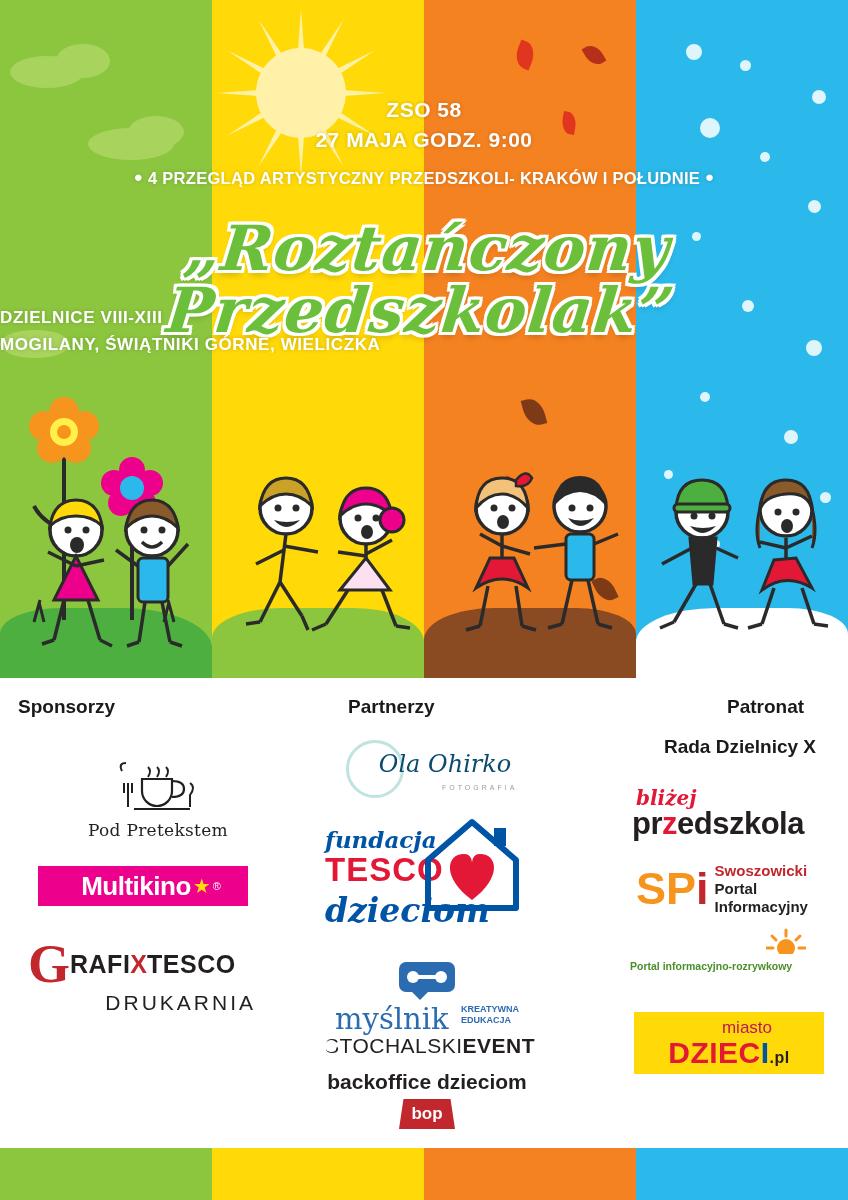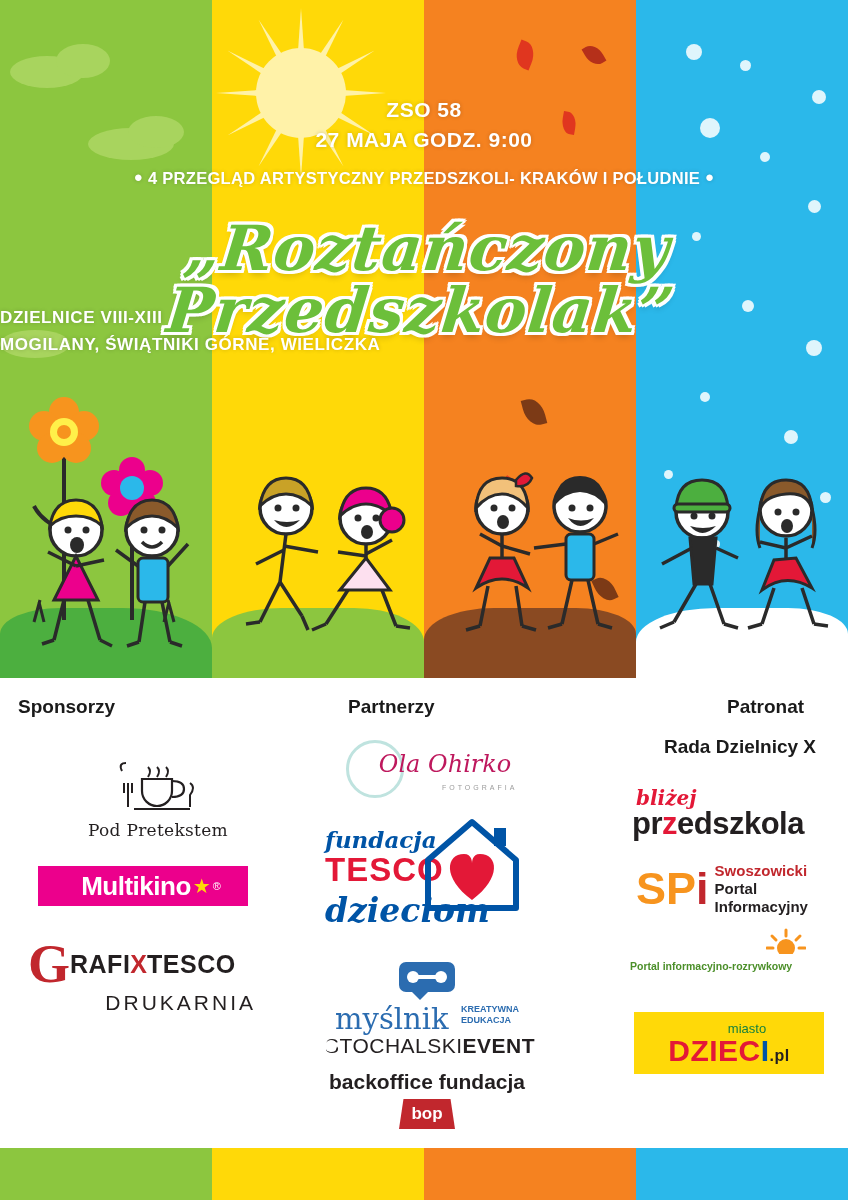--- a/index.html
+++ b/index.html
@@ -110,21 +110,21 @@
   .gx .row1 { display: flex; align-items: center; justify-content: flex-start; }
   .gx .G { font-family:"Liberation Serif", serif; font-weight: bold; font-size: 54px; color: #c1272d; line-height: .9; }
   .gx .rafi { font-weight: bold; font-size: 25px; color: #231f20; letter-spacing: .5px; }
   .gx .X { font-weight: bold; font-size: 25px; color: #c1272d; }
   .gx .druk { font-weight: bold; font-size: 25px; color: #231f20; letter-spacing: .5px; }
   .gx .row2 { margin-top: 2px; font-size: 21px; letter-spacing: 3px; color: #231f20; text-align: right; }
 
   
   .oo { left: 338px; top: 58px; width: 180px; height: 72px; }
   .oo .ring { position:absolute; left: 8px; top: 4px; width: 58px; height: 58px; border: 3px solid #bfe3df; border-radius: 50%; }
-  .oo .nm { position:absolute; left: 32px; top: 14px; width: 150px; font-family:"DejaVu Serif", serif; font-style: italic; font-size: 24px; color: #be185d; }
+  .oo .nm { position:absolute; left: 32px; top: 14px; width: 150px; font-family:"DejaVu Serif", serif; font-style: italic; font-size: 24px; color: #0c4a6e; }
   .oo .sm { position:absolute; left: 104px; top: 48px; font-size: 7px; letter-spacing: 3px; color: #9b9b9b; }
 
   
   .tsc { left: 325px; top: 148px; width: 200px; }
   .tsc .f { font-family:"DejaVu Serif", serif; font-style: italic; font-weight: bold; font-size: 23px; color: #0054a6; text-align: left; }
   .tsc .t { font-weight: bold; font-size: 33px; color: #e31837; letter-spacing: 1px; text-align: left; margin-top: -2px; }
   .tsc .d { font-family:"DejaVu Serif", serif; font-style: italic; font-weight: bold; font-size: 33px; color: #0054a6; text-align: left; margin-top: 2px; }
   .house { position:absolute; left: 424px; top: 138px; width: 96px; height: 100px; }
 
   
@@ -166,21 +166,21 @@
   .spi .txt .a { font-weight: bold; font-size: 15px; color:#c1272d; }
   .spi .txt .b { font-weight: bold; font-size: 15px; color:#231f20; }
 
   .cd { left: 630px; top: 268px; width: 212px; }
   .cd .l1 { font-weight: bold; font-size: 25px; color: #4b8f29; text-align: left; }
   .cd .l1 .pl { color: #4b8f29; }
   .cd .l2 { font-size: 10.5px; font-weight: bold; color: #4b8f29; text-align: left; margin-top: 14px; }
   .cd .sun2 { position:absolute; right: 36px; top: -18px; width: 40px; height: 26px; }
 
   .md { left: 634px; top: 334px; width: 190px; height: 62px; background: #ffd908; display:flex; flex-direction: column; align-items:center; justify-content:center; }
-  .md .l1 { font-size: 13px; color: #15803d; margin-left: 36px; }
+  .md .l1 { font-size: 17px; color: #be185d; margin-left: 36px; }
   .md .l2 { font-weight: bold; font-size: 30px; color: #e31837; line-height: 1; letter-spacing: .5px; }
   .md .l2 .b { color:#0054a6; }
   .md .l2 .pl { color:#231f20; font-size: 16px; }
 
   
   .footbars { position:absolute; left:0; top: 1148px; width: 848px; height: 52px; display:flex; }
   .fb { height: 100%; }
   .fb1 { width: 212px; background:#8cc63f; }
   .fb2 { width: 212px; background:#ffd908; }
   .fb3 { width: 212px; background:#f58220; }
@@ -472,21 +472,21 @@
       </div>
     </div>
 
     <div class="logo st">
       <span class="ic"></span>
       <span class="t1">STOCHALSKI</span>
       <span class="t2">EVENT</span>
     </div>
 
     <div class="logo bo">
-      <div class="t">backoffice fundacja</div>
+      <div class="t">backoffice dzieciom</div>
       <div class="badge">bop</div>
     </div>
 
     <div class="logo rd">Rada Dzielnicy X</div>
 
     <div class="logo bp">
       <div class="l1">bliżej</div>
       <div class="l2">
         <span>pr</span><span class="rd2">z</span><span>edszkola</span>
       </div>

